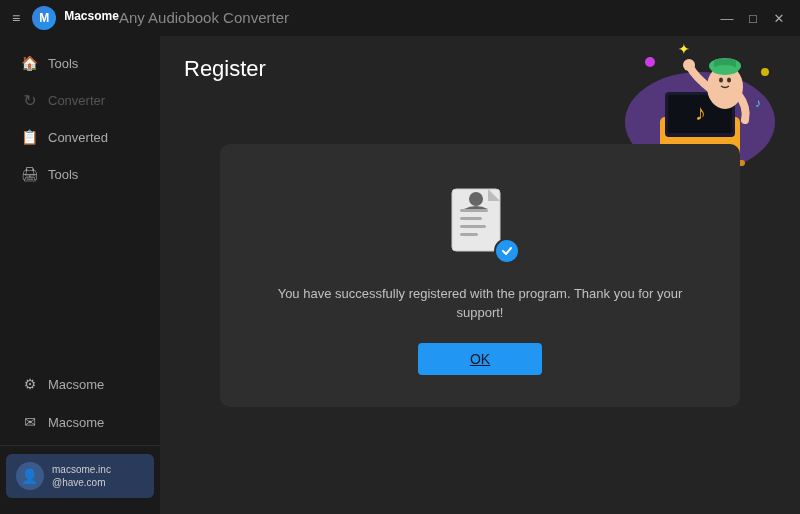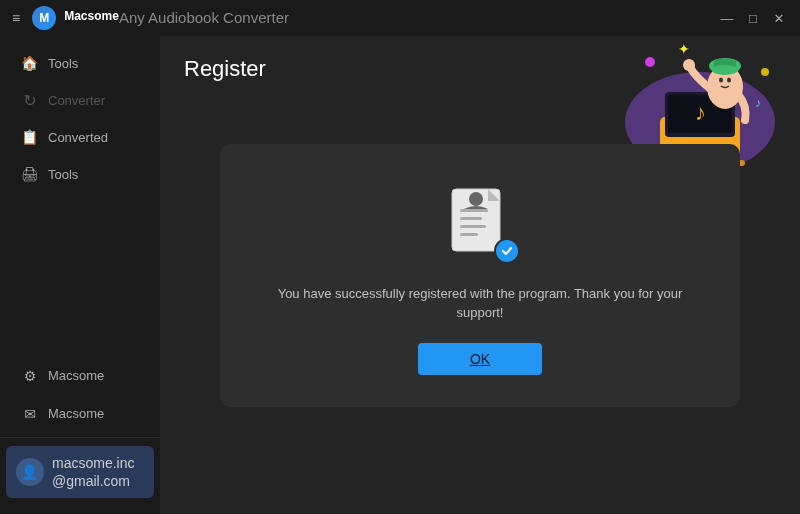--- a/index.html
+++ b/index.html
@@ -143,21 +143,21 @@
       align-items: center;
       justify-content: center;
       font-size: 14px;
       flex-shrink: 0;
     }
     .user-info {
       display: flex;
       flex-direction: column;
     }
     .user-name {
-      font-size: 14px;
+      font-size: 10px;
       color: #ccc;
       line-height: 1.3;
     }
 
     
     .content-area {
       flex: 1;
       background: #242424;
       position: relative;
       overflow: hidden;
@@ -305,21 +305,21 @@
     <div class="sidebar-item">
       <span class="sidebar-icon">✉</span>
       <span>Macsome</span>
     </div>
 
     <div class="sidebar-bottom">
       <div class="user-card">
         <div class="user-avatar">👤</div>
         <div class="user-info">
           <span class="user-name">macsome.inc</span>
-          <span class="user-name">@gmail.com</span>
+          <span class="user-name">@have.com</span>
         </div>
       </div>
     </div>
   </div>
 
   <div class="content-area">
 
     <div class="register-header">
       <h1 class="register-title">Register</h1>
     </div>

